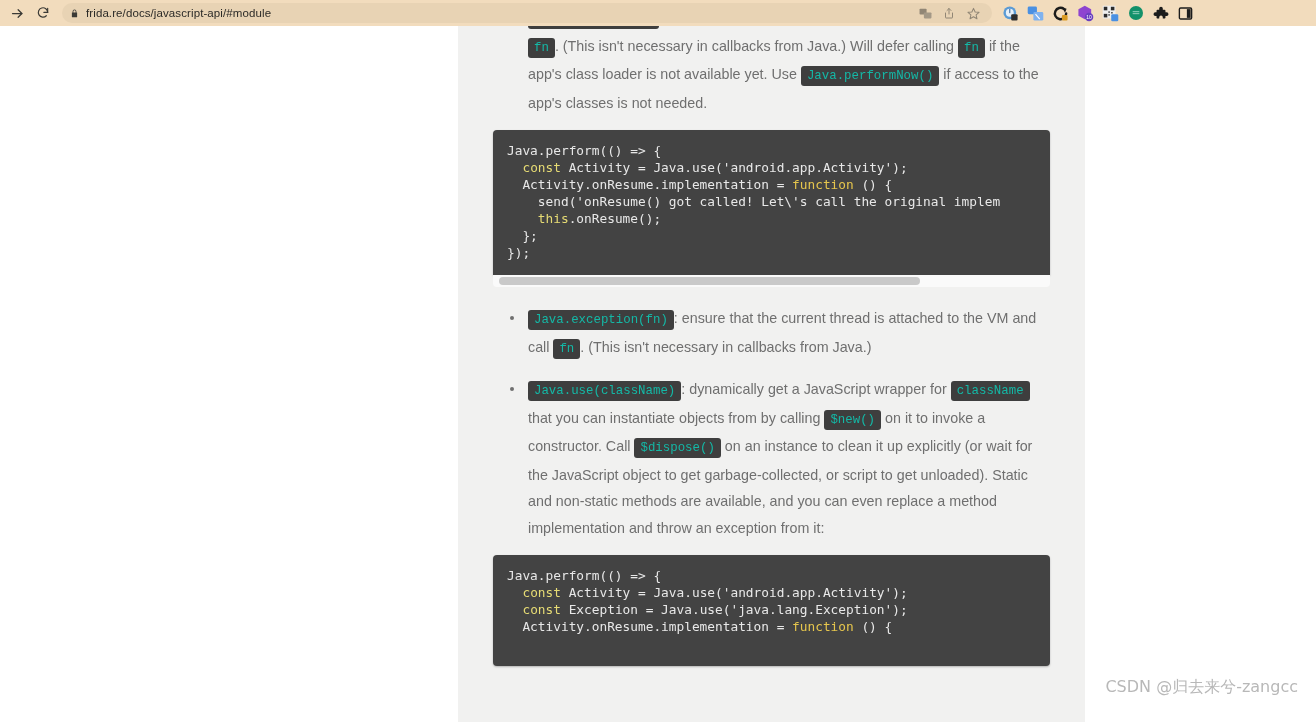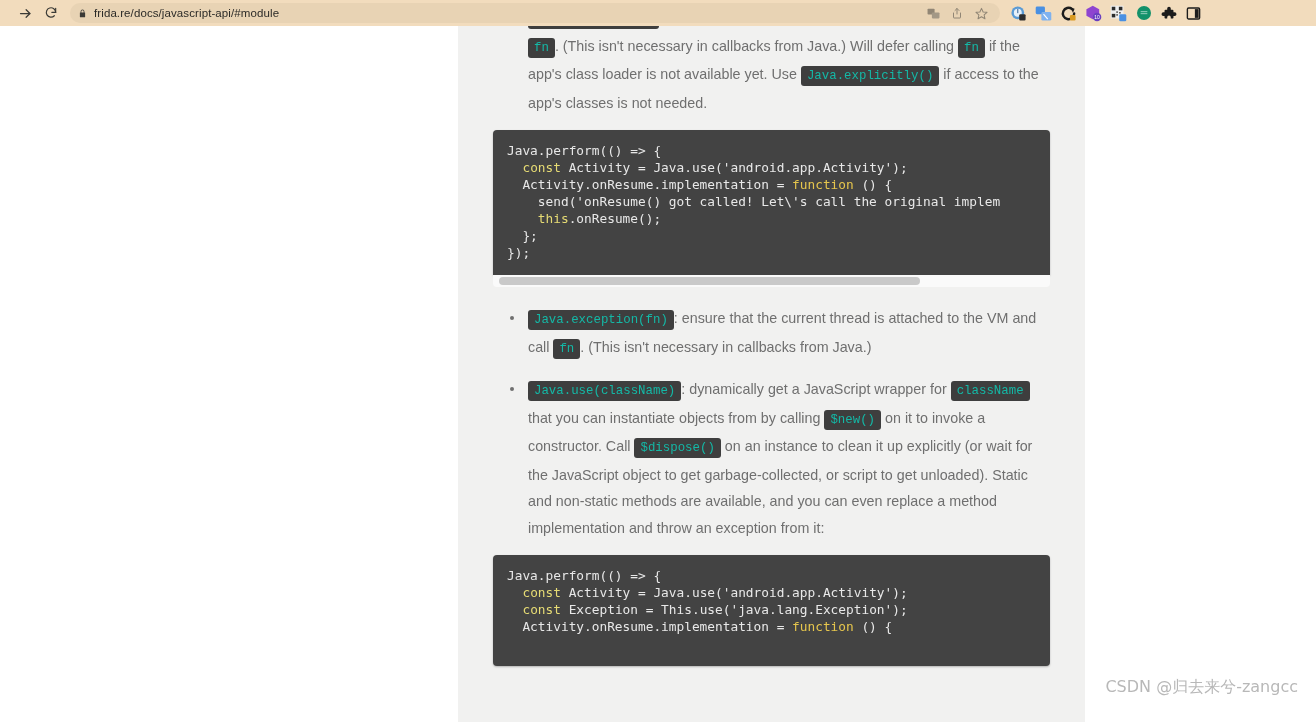--- a/index.html
+++ b/index.html
@@ -18,21 +18,21 @@
   
   #browser-toolbar {
     position: absolute;
     top: 0; left: 0;
     width: 1316px;
     height: 26px;
     background: #f2dcbd;
     display: flex;
     align-items: center;
     box-sizing: border-box;
-    padding: 0 12px;
+    padding: 0 4px;
     z-index: 20;
   }
   .nav-btn {
     width: 26px; height: 22px;
     display: flex; align-items: center; justify-content: center;
     flex: 0 0 auto;
     color: #3b3a36;
   }
   .nav-btn svg { display: block; }
 
@@ -303,21 +303,21 @@
     </div>
 
   </div>
 </div>
 
 <div id="page-viewport">
   <div id="doc-column">
     <div id="doc-inner">
 
       <ul class="api-list">
-        <li><code class="inline">Java.perform(fn)</code>: ensure that the current thread is attached to the VM and call <code class="inline">fn</code>. (This isn't necessary in callbacks from Java.) Will defer calling <code class="inline">fn</code> if the app's class loader is not available yet. Use <code class="inline">Java.explicitly()</code> if access to the app's classes is not needed.</li>
+        <li><code class="inline">Java.perform(fn)</code>: ensure that the current thread is attached to the VM and call <code class="inline">fn</code>. (This isn't necessary in callbacks from Java.) Will defer calling <code class="inline">fn</code> if the app's class loader is not available yet. Use <code class="inline">Java.performNow()</code> if access to the app's classes is not needed.</li>
       </ul>
 
       <div class="codeblock-wrap">
         <div class="codeblock"><span>Java.perform(() =&gt; {</span>
 <span>  </span><span class="k-kw">const</span><span> Activity = Java.use('android.app.Activity');</span>
 <span>  Activity.onResume.implementation = </span><span class="k-fn">function</span><span> () {</span>
 <span>    send('onResume() got called! Let\'s call the original implem</span>
 <span>    </span><span class="k-kw">this</span><span>.onResume();</span>
 <span>  };</span>
 <span>});</span></div>
@@ -327,21 +327,21 @@
       </div>
 
       <ul class="api-list">
         <li><code class="inline">Java.exception(fn)</code>: ensure that the current thread is attached to the VM and call <code class="inline">fn</code>. (This isn't necessary in callbacks from Java.)</li>
         <li><code class="inline">Java.use(className)</code>: dynamically get a JavaScript wrapper for <code class="inline">className</code> that you can instantiate objects from by calling <code class="inline">$new()</code> on it to invoke a constructor. Call <code class="inline">$dispose()</code> on an instance to clean it up explicitly (or wait for the JavaScript object to get garbage-collected, or script to get unloaded). Static and non-static methods are available, and you can even replace a method implementation and throw an exception from it:</li>
       </ul>
 
       <div class="codeblock-wrap">
         <div class="codeblock rounded"><span>Java.perform(() =&gt; {</span>
 <span>  </span><span class="k-kw">const</span><span> Activity = Java.use('android.app.Activity');</span>
-<span>  </span><span class="k-kw">const</span><span> Exception = This.use('java.lang.Exception');</span>
+<span>  </span><span class="k-kw">const</span><span> Exception = Java.use('java.lang.Exception');</span>
 <span>  Activity.onResume.implementation = </span><span class="k-fn">function</span><span> () {</span>
 
 </div>
       </div>
 
     </div>
   </div>
 
   <div id="watermark">CSDN @归去来兮-zangcc</div>
 </div>

